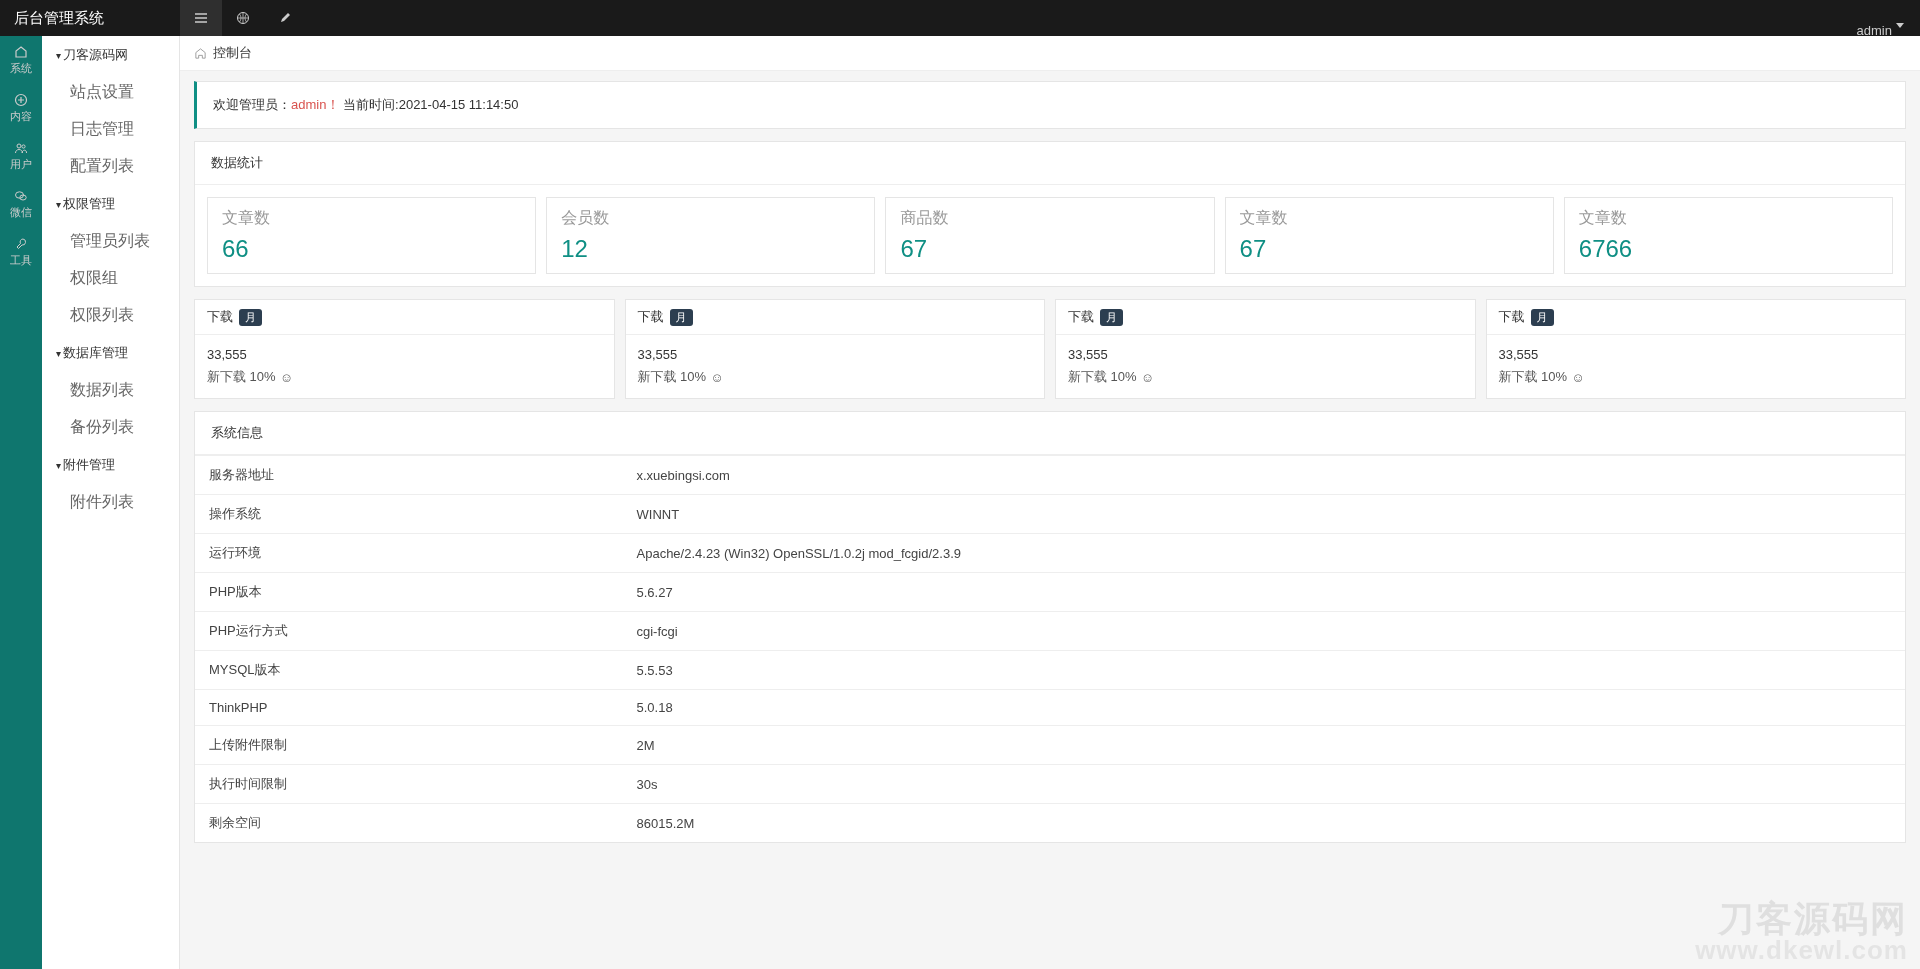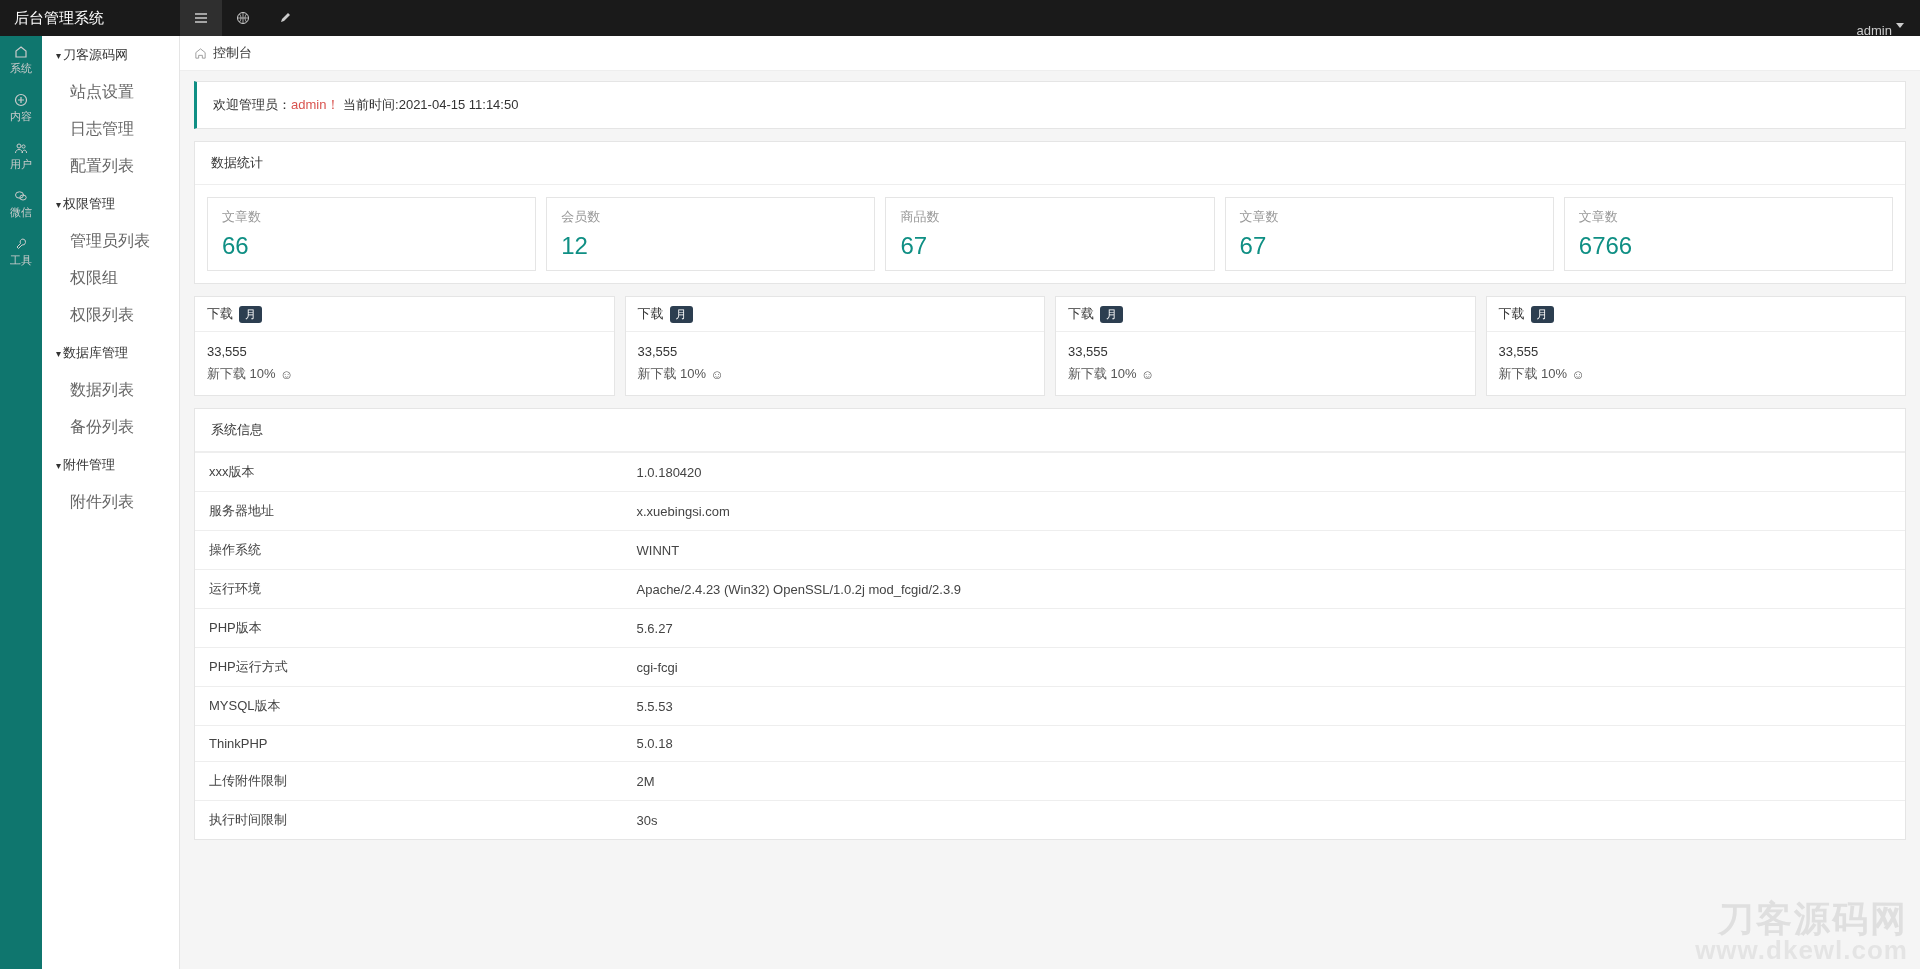--- a/index.html
+++ b/index.html
@@ -32,21 +32,21 @@
 
 
 .welcome { background: #fff; border: 1px solid #e5e5e5; border-left: 3px solid #0f8f84; padding: 14px 16px; margin-bottom: 12px; font-size: 13px; }
 .welcome .admin { color: #d9534f; }
 
 
 .panel { background: #fff; border: 1px solid #e5e5e5; margin-bottom: 12px; }
 .panel-title { padding: 12px 16px; border-bottom: 1px solid #eee; font-size: 13px; }
 .stats-row { display: flex; gap: 10px; padding: 12px; }
 .stat { flex: 1; border: 1px solid #e5e5e5; padding: 10px 14px; }
-.stat .label { color: #999; font-size: 13px; margin-bottom: 6px; }
+.stat .label { color: #999; font-size: 16px; margin-bottom: 6px; }
 .stat .value { color: #0f8f84; font-size: 24px; font-weight: 500; }
 
 
 .dl-row { display: flex; gap: 10px; margin-bottom: 12px; }
 .dl-card { flex: 1; background: #fff; border: 1px solid #e5e5e5; }
 .dl-head { padding: 8px 12px; border-bottom: 1px solid #eee; display: flex; align-items: center; gap: 6px; font-size: 13px; }
 .dl-head .badge { background: #2c3e50; color: #fff; font-size: 11px; padding: 1px 6px; border-radius: 3px; }
 .dl-body { padding: 12px; font-size: 13px; }
 .dl-body .num { margin-bottom: 6px; }
 .dl-body .sub { color: #555; display: flex; align-items: center; gap: 4px; }
@@ -281,24 +281,20 @@
             <span>☺</span>
           </div>
         </div>
       </div>
     </div>
 
     <div class="panel sysinfo">
       <div class="panel-title">系统信息</div>
       <table>
         <tbody>
-            <tr>
-              <td>xxx版本</td>
-              <td>1.0.180420</td>
-            </tr>
         <tr>
               <td>服务器地址</td>
               <td>x.xuebingsi.com</td>
             </tr>
         <tr>
               <td>操作系统</td>
               <td>WINNT</td>
             </tr>
         <tr>
               <td>运行环境</td>
@@ -320,20 +316,24 @@
               <td>ThinkPHP</td>
               <td>5.0.18</td>
             </tr>
         <tr>
               <td>上传附件限制</td>
               <td>2M</td>
             </tr>
         <tr>
               <td>执行时间限制</td>
               <td>30s</td>
+            </tr>
+        <tr>
+              <td>剩余空间</td>
+              <td>86015.2M</td>
             </tr>
       </tbody>
         </table>
     </div>
 
   </div>
 </div>
 
 <div class="watermark">
   <div class="cn">刀客源码网</div>

